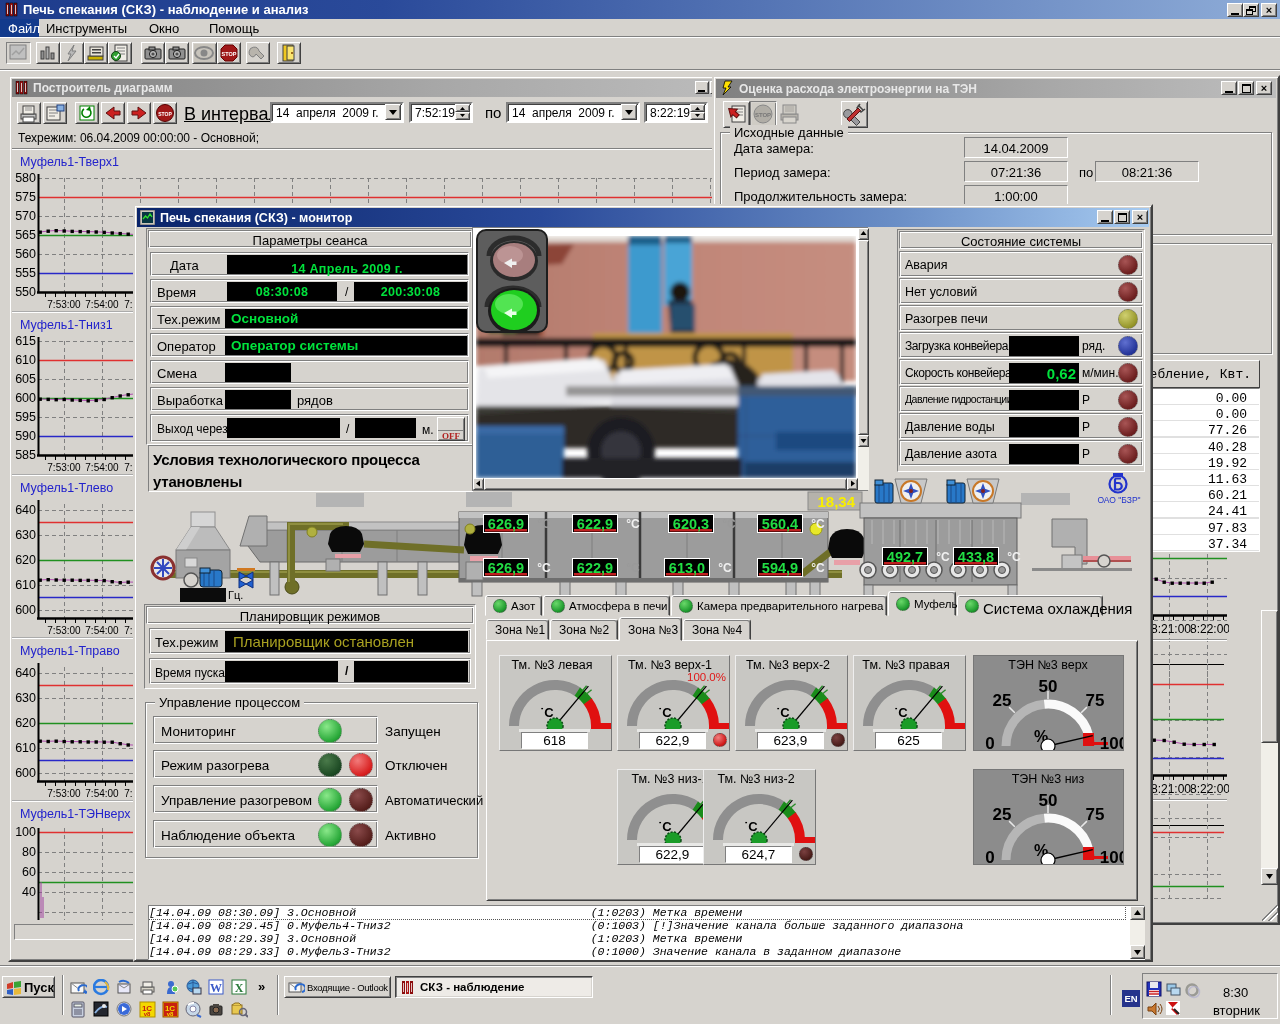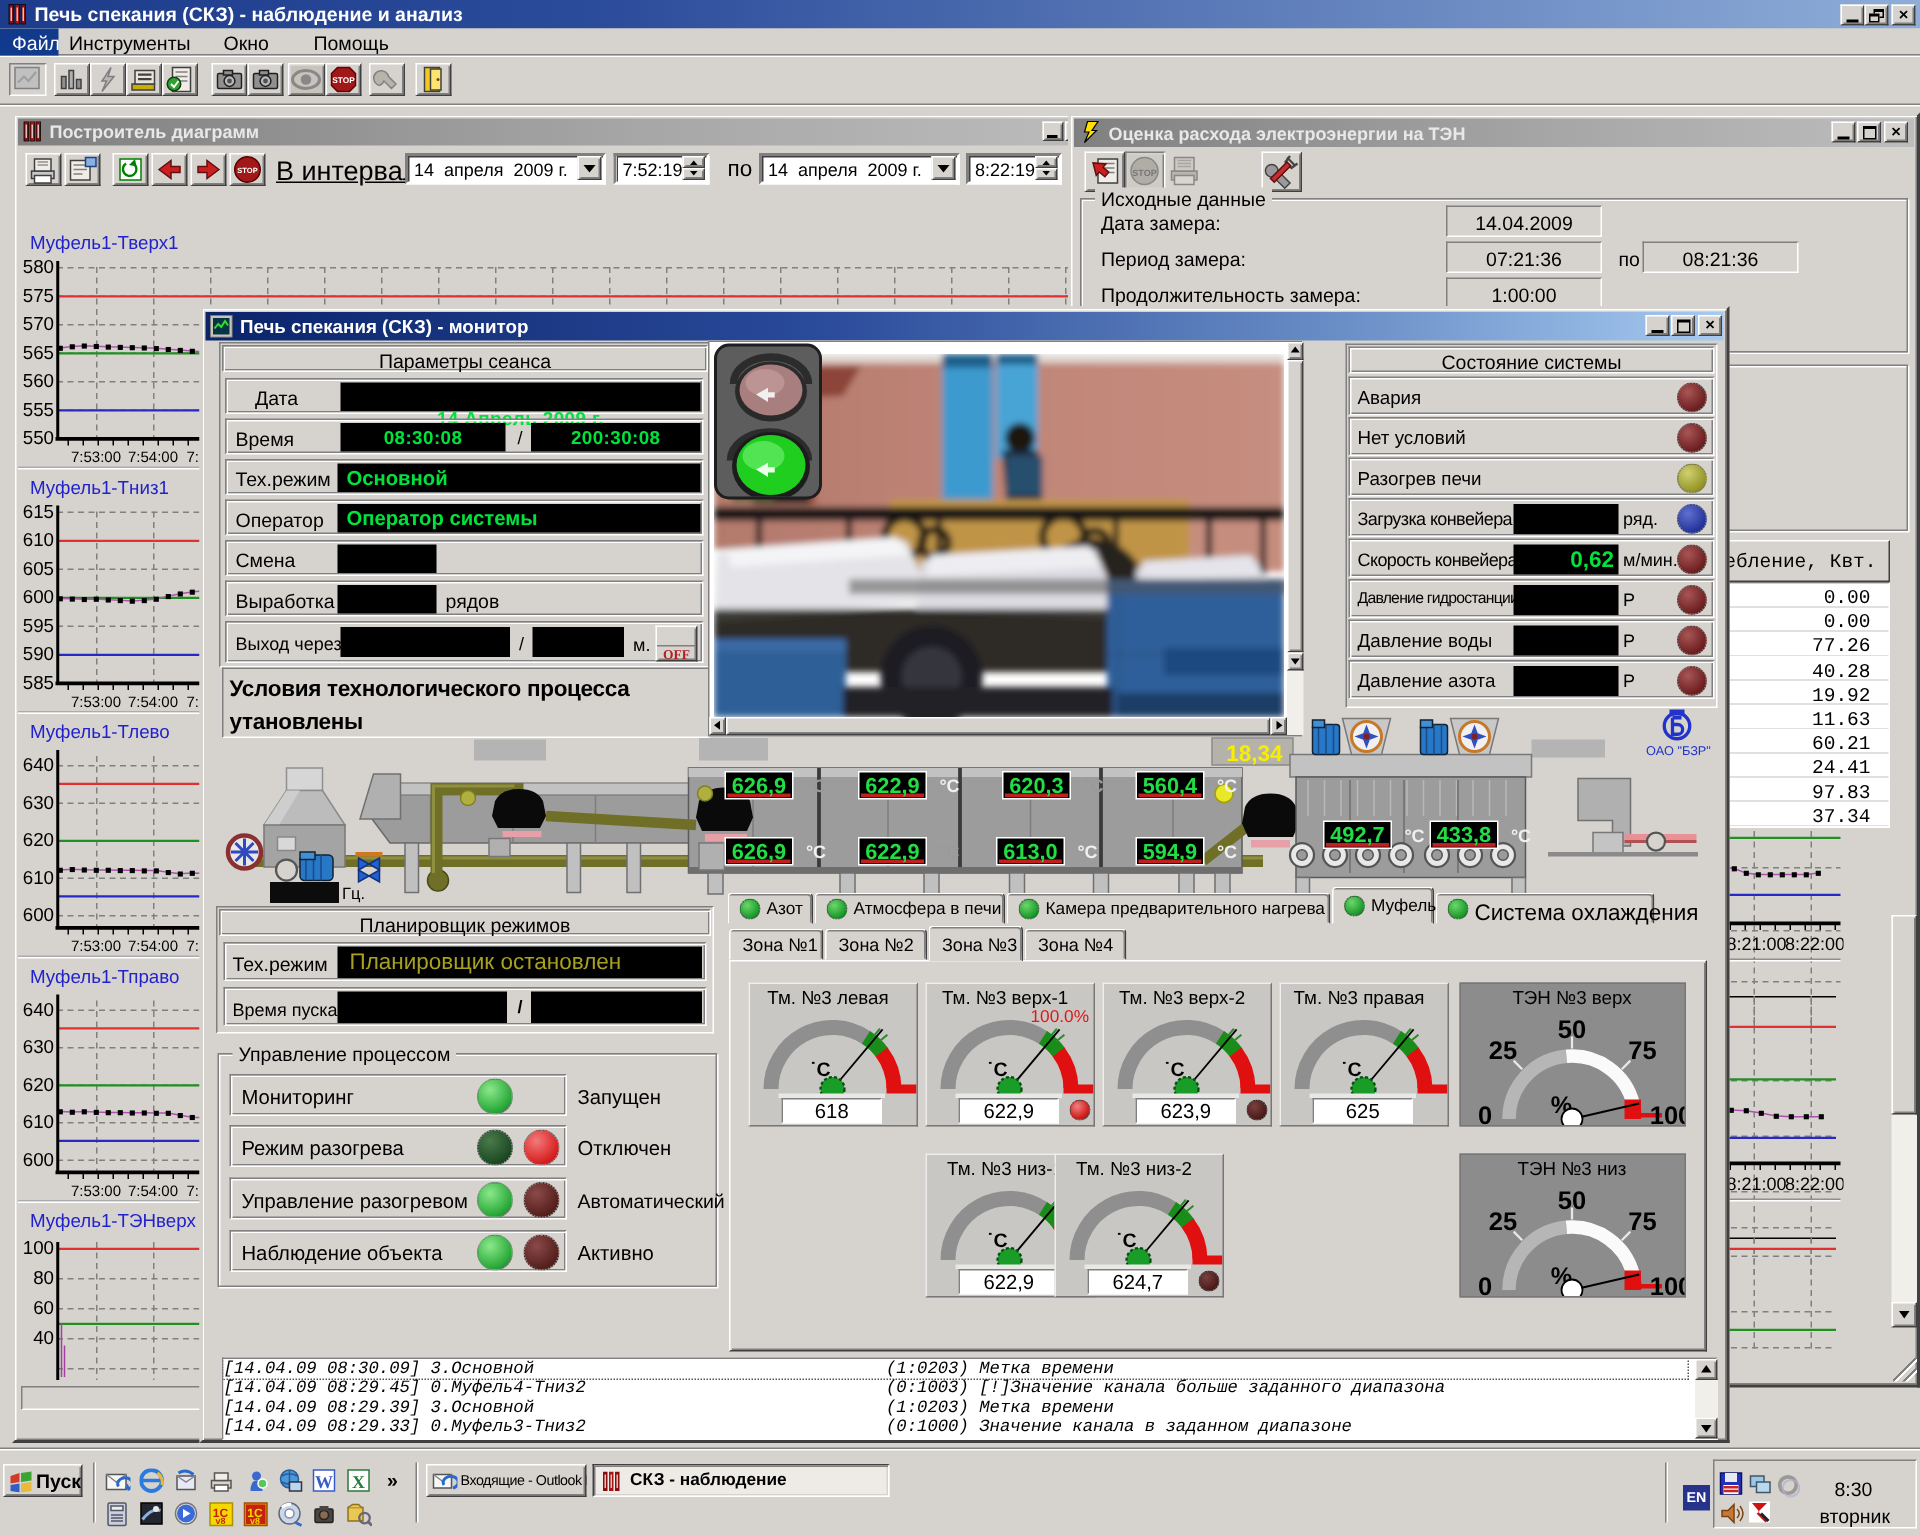--- a/index.html
+++ b/index.html
@@ -214,20 +214,23 @@
             <path d="M4 5 l2.5 -3 l2.5 3 z" fill="#000"></path>
           </svg>
         </div>
    <div class="ab btn" style="left:44px;top:8px;width:15px;height:8px;">
           <svg width="13" height="6">
             <path d="M4 1 l2.5 3 l2.5 -3 z" fill="#000"></path>
           </svg>
         </div>
   </div>
  </div>
+ <div class="ab" style="left:2px;top:50px;width:721px;height:22px;border-bottom:1px solid #808080;box-shadow:0 1px 0 #fff;">
+      <div class="ab" style="left:6px;top:4px;font-size:12px;">Техрежим: 06.04.2009 00:00:00 - Основной;</div>
+    </div>
 <div class="ab" style="left:2px;top:73px;width:716px;height:163px;border-bottom:2px groove #fff;">
 <svg width="716" height="163">
 <text x="8" y="16" font-size="12.5" fill="#2222cc" font-family="Liberation Sans">Муфель1-Тверх1</text>
 <path d="M26 28.5 H716 M26 47.5 H716 M26 66.5 H716 M26 85.5 H716 M26 104.5 H716 M26 123.5 H716 M26 142.5 H716" stroke="#808080" stroke-dasharray="4 3" fill="none"></path>
 <path d="M52.5 28 V142 M90.5 28 V142 M128.5 28 V142 M166.5 28 V142 M204.5 28 V142 M242.5 28 V142 M280.5 28 V142 M318.5 28 V142 M356.5 28 V142 M394.5 28 V142 M432.5 28 V142 M470.5 28 V142 M508.5 28 V142 M546.5 28 V142 M584.5 28 V142 M622.5 28 V142 M660.5 28 V142 M698.5 28 V142" stroke="#808080" stroke-dasharray="4 3" fill="none"></path>
 <text x="24" y="32" font-size="12.5" text-anchor="end" font-family="Liberation Sans">580</text>
 <text x="24" y="51" font-size="12.5" text-anchor="end" font-family="Liberation Sans">575</text>
 <text x="24" y="70" font-size="12.5" text-anchor="end" font-family="Liberation Sans">570</text>
 <text x="24" y="89" font-size="12.5" text-anchor="end" font-family="Liberation Sans">565</text>
 <text x="24" y="108" font-size="12.5" text-anchor="end" font-family="Liberation Sans">560</text>
@@ -543,21 +546,21 @@
         <div class="ab" style="left:3px;top:2px;width:9px;height:9px;border:1px solid #000;border-top-width:2px"></div>
       </div>
   <div class="ab btn" style="left:995px;top:2px;width:16px;height:14px;font-size:11px;font-weight:bold;text-align:center;line-height:12px;">×</div>
  </div>
 
  <div class="ab" style="left:11px;top:22px;width:330px;height:217px;border:1px solid;border-color:#808080 #fff #fff #808080;"></div>
  <div class="ab" style="left:762px;top:23px;width:248px;height:243px;border:1px solid;border-color:#808080 #fff #fff #808080;"></div>
  <div class="ab hdr" style="left:13px;top:24px;width:324px;height:18px;font-size:13px;padding-top:2px;">Параметры сеанса</div>
  <div class="ab row" style="left:15px;top:46px;width:319px;height:24px;">
       <div class="ab" style="left:6px;top:5px;font-size:13px;margin-left:13px;">Дата</div>
-      <div class="ab led" style="left:76px;top:2px;width:240px;height:19px;text-align:center;font-size:12.5px;padding-top:17px;letter-spacing:0.3px;">14 Апрель 2009 г.</div>
+      <div class="ab led" style="left:76px;top:2px;width:240px;height:19px;text-align:center;font-size:12.5px;padding-top:7px;letter-spacing:0.3px;">14 Апрель 2009 г.</div>
     </div>
  <div class="ab row" style="left:15px;top:73px;width:319px;height:24px;">
       <div class="ab" style="left:6px;top:5px;font-size:13px;">Время</div>
       <div class="ab led" style="left:76px;top:2px;width:110px;height:19px;text-align:center;font-size:12.5px;padding-top:3px;letter-spacing:0.3px;">08:30:08</div>
       <div class="ab" style="left:194px;top:5px;font-size:12px;">/</div>
       <div class="ab led" style="left:203px;top:2px;width:113px;height:19px;text-align:center;font-size:12.5px;padding-top:3px;letter-spacing:0.3px;">200:30:08</div>
     </div>
  <div class="ab row" style="left:15px;top:100px;width:319px;height:24px;">
       <div class="ab" style="left:6px;top:5px;font-size:13px;">Тех.режим</div>
       <div class="ab led" style="left:74px;top:2px;width:242px;height:19px;font-size:13.5px;padding:2px 16px 0 6px;">Основной</div>

